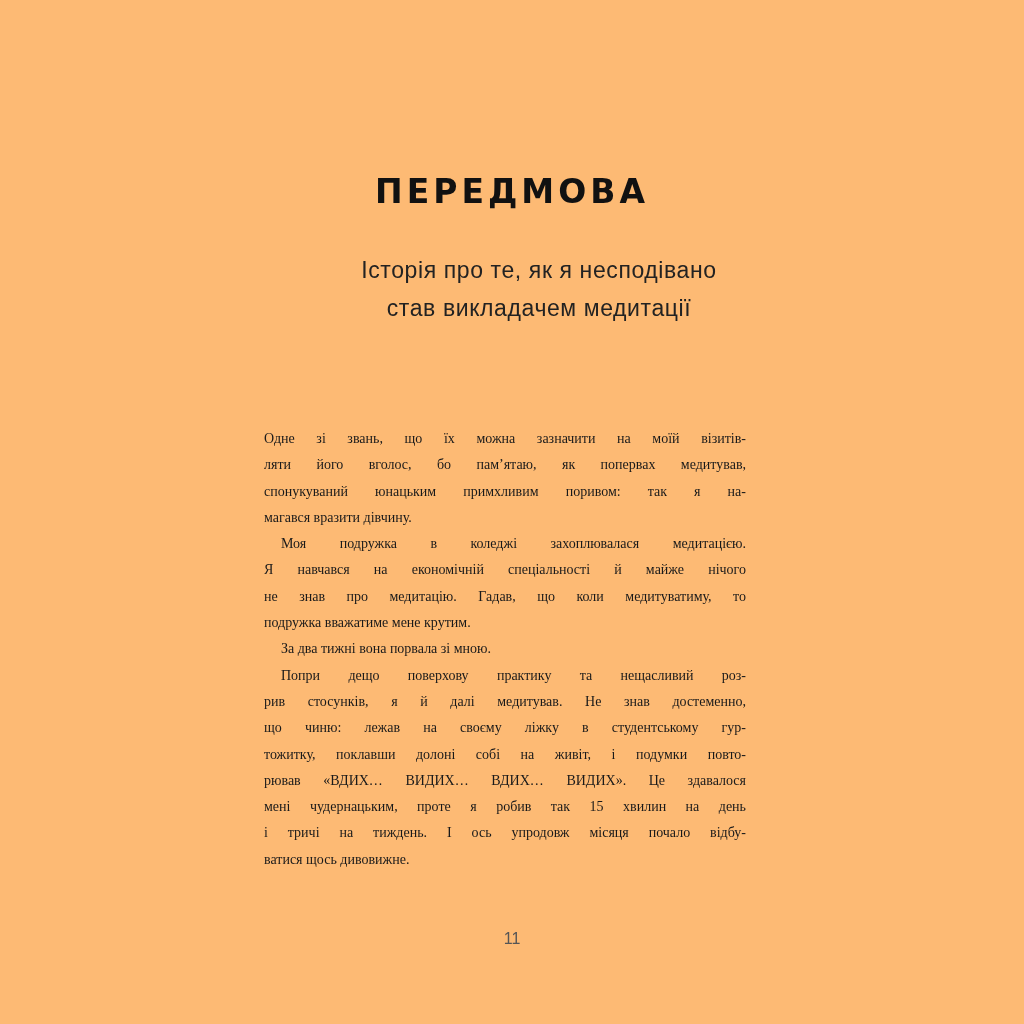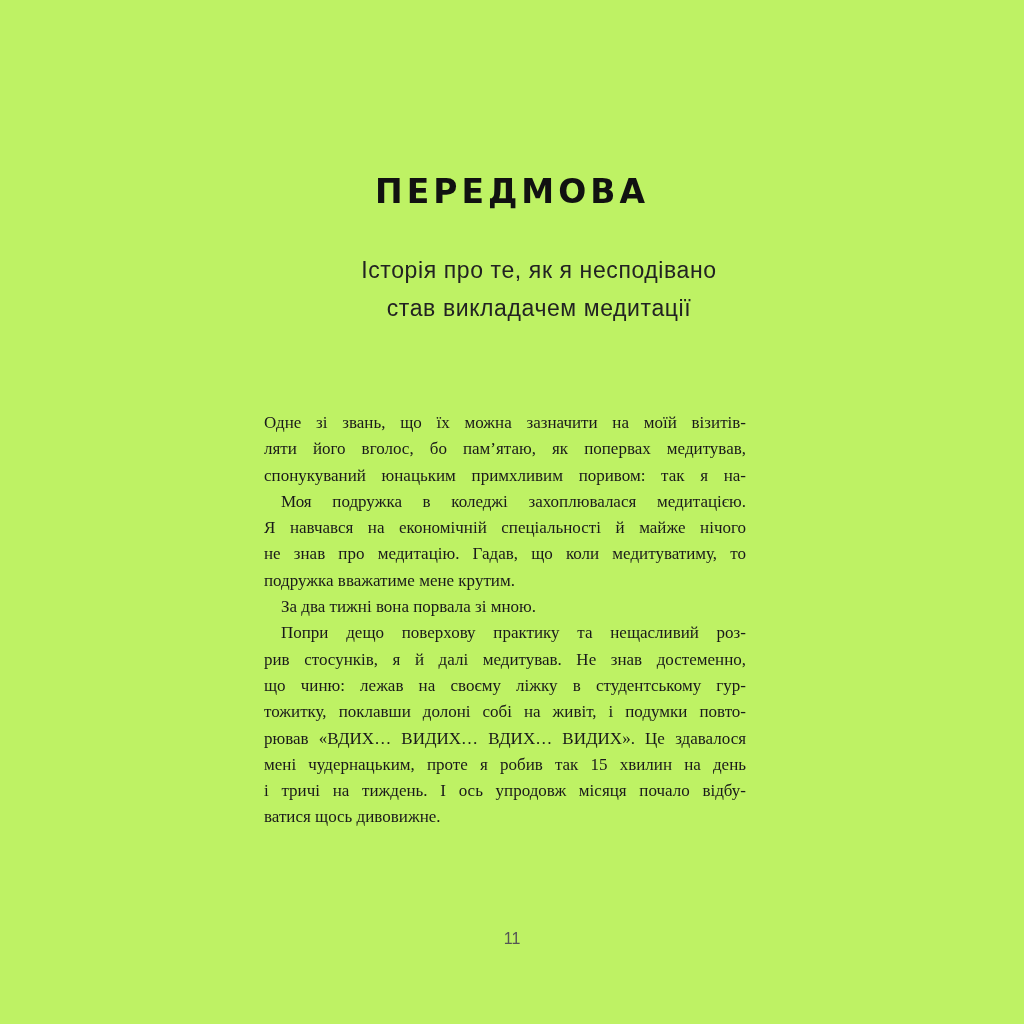--- a/index.html
+++ b/index.html
@@ -1,33 +1,33 @@
 <!DOCTYPE html>
 <html><head>
 <meta charset="utf-8">
 <style>
   html, body { margin: 0; padding: 0; background: #ffffff; }
   body { width: 1024px; height: 1024px; position: relative; overflow: hidden; }
-  .page { position: absolute; left: 0; top: 0; width: 1024px; height: 1024px; background: #bef264; text-decoration: underline; }
+  .page { position: absolute; left: 0; top: 0; width: 1024px; height: 1024px; background: #fdba74; text-decoration: underline; }
   .title {
     position: absolute; left: 0; width: 1024px; top: 172px;
     text-align: center;
     font-family: "DejaVu Sans", sans-serif; font-weight: bold;
     font-size: 33px; letter-spacing: 4px; color: #111;
   }
   .subtitle {
     position: absolute; left: 0; width: 1024px; top: 251px;
     text-align: center;
     font-family: "Liberation Sans", sans-serif; font-weight: normal;
     font-size: 23px; line-height: 38px; color: #222; letter-spacing: 0.6px; margin-left: 27px;
   }
   .subtitle .l { display: block; }
   .body {
-    position: absolute; left: 264px; top: 410px; width: 482px;
-    font-family: "Liberation Serif", serif; font-size: 17px; color: #1a1a1a;
+    position: absolute; left: 264px; top: 426px; width: 482px;
+    font-family: "Liberation Serif", serif; font-size: 14px; color: #1a1a1a;
   }
   .body .line {
     display: block; height: 26.3px; line-height: 26.3px; white-space: nowrap;
     text-align: justify; text-align-last: justify;
   }
   .body .line.last { text-align-last: left; }
   .body .line.indent { padding-left: 17px; }
   .pagenum {
     position: absolute; left: 0; width: 1024px; top: 930px; text-align: center;
     font-family: "Liberation Sans", sans-serif; font-size: 16px; color: #555;
@@ -41,20 +41,21 @@
 
   <div class="subtitle">
     <span class="l">Історія про те, як я несподівано</span>
     <span class="l">став викладачем медитації</span>
   </div>
 
   <div class="body">
     <span class="line">Одне зі звань, що їх можна зазначити на моїй візитів-</span>
     <span class="line">ляти його вголос, бо пам’ятаю, як попервах медитував,</span>
     <span class="line">спонукуваний юнацьким примхливим поривом: так я на-</span>
+    <span class="line last">магався вразити дівчину.</span>
     <span class="line indent">Моя подружка в коледжі захоплювалася медитацією.</span>
     <span class="line">Я навчався на економічній спеціальності й майже нічого</span>
     <span class="line">не знав про медитацію. Гадав, що коли медитуватиму, то</span>
     <span class="line last">подружка вважатиме мене крутим.</span>
     <span class="line indent last">За два тижні вона порвала зі мною.</span>
     <span class="line indent">Попри дещо поверхову практику та нещасливий роз-</span>
     <span class="line">рив стосунків, я й далі медитував. Не знав достеменно,</span>
     <span class="line">що чиню: лежав на своєму ліжку в студентському гур-</span>
     <span class="line">тожитку, поклавши долоні собі на живіт, і подумки повто-</span>
     <span class="line">рював «ВДИХ… ВИДИХ… ВДИХ… ВИДИХ». Це здавалося</span>

